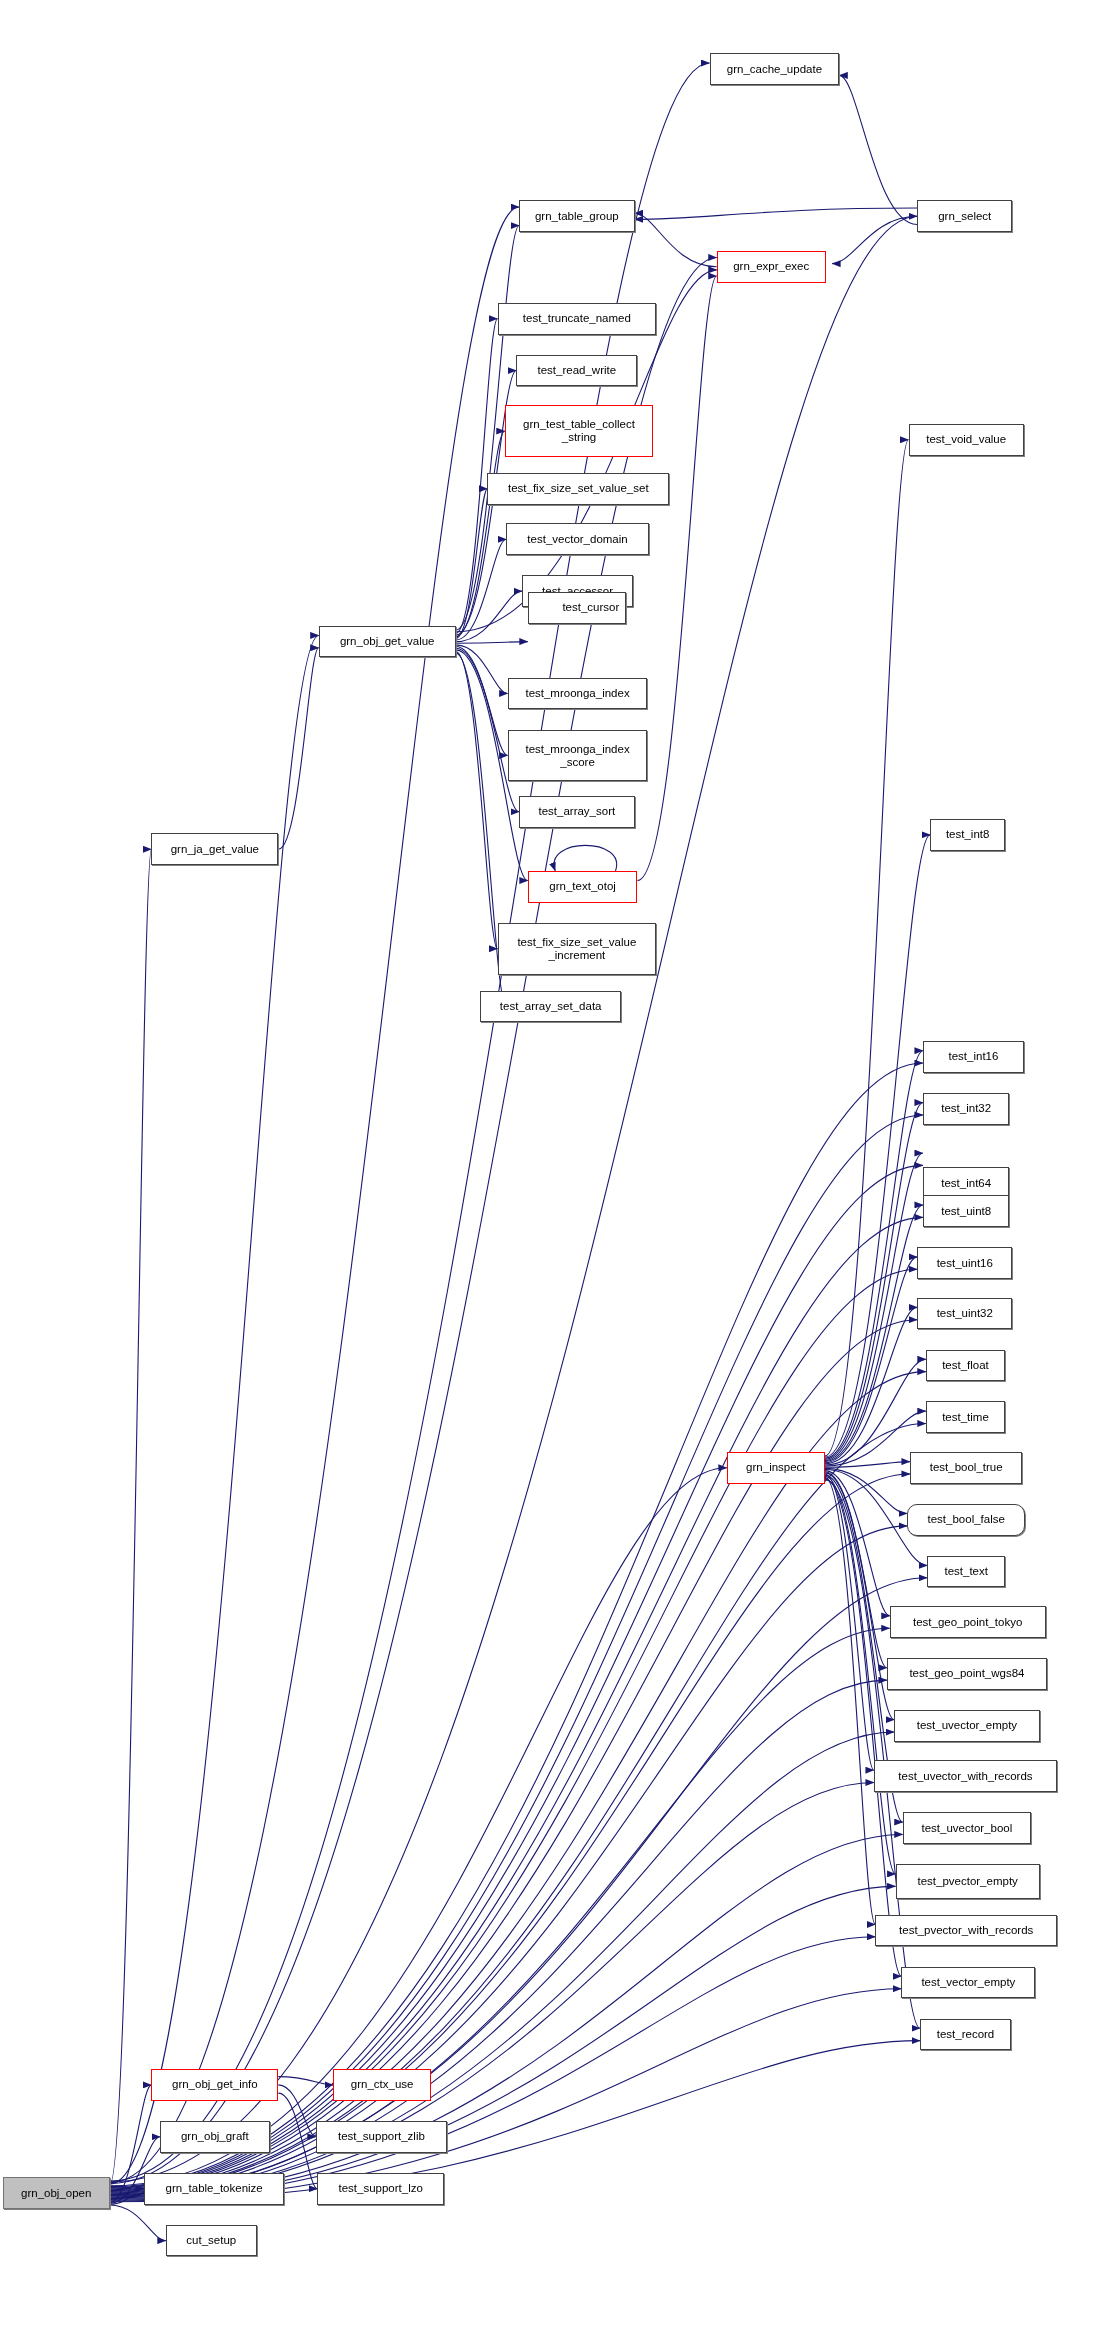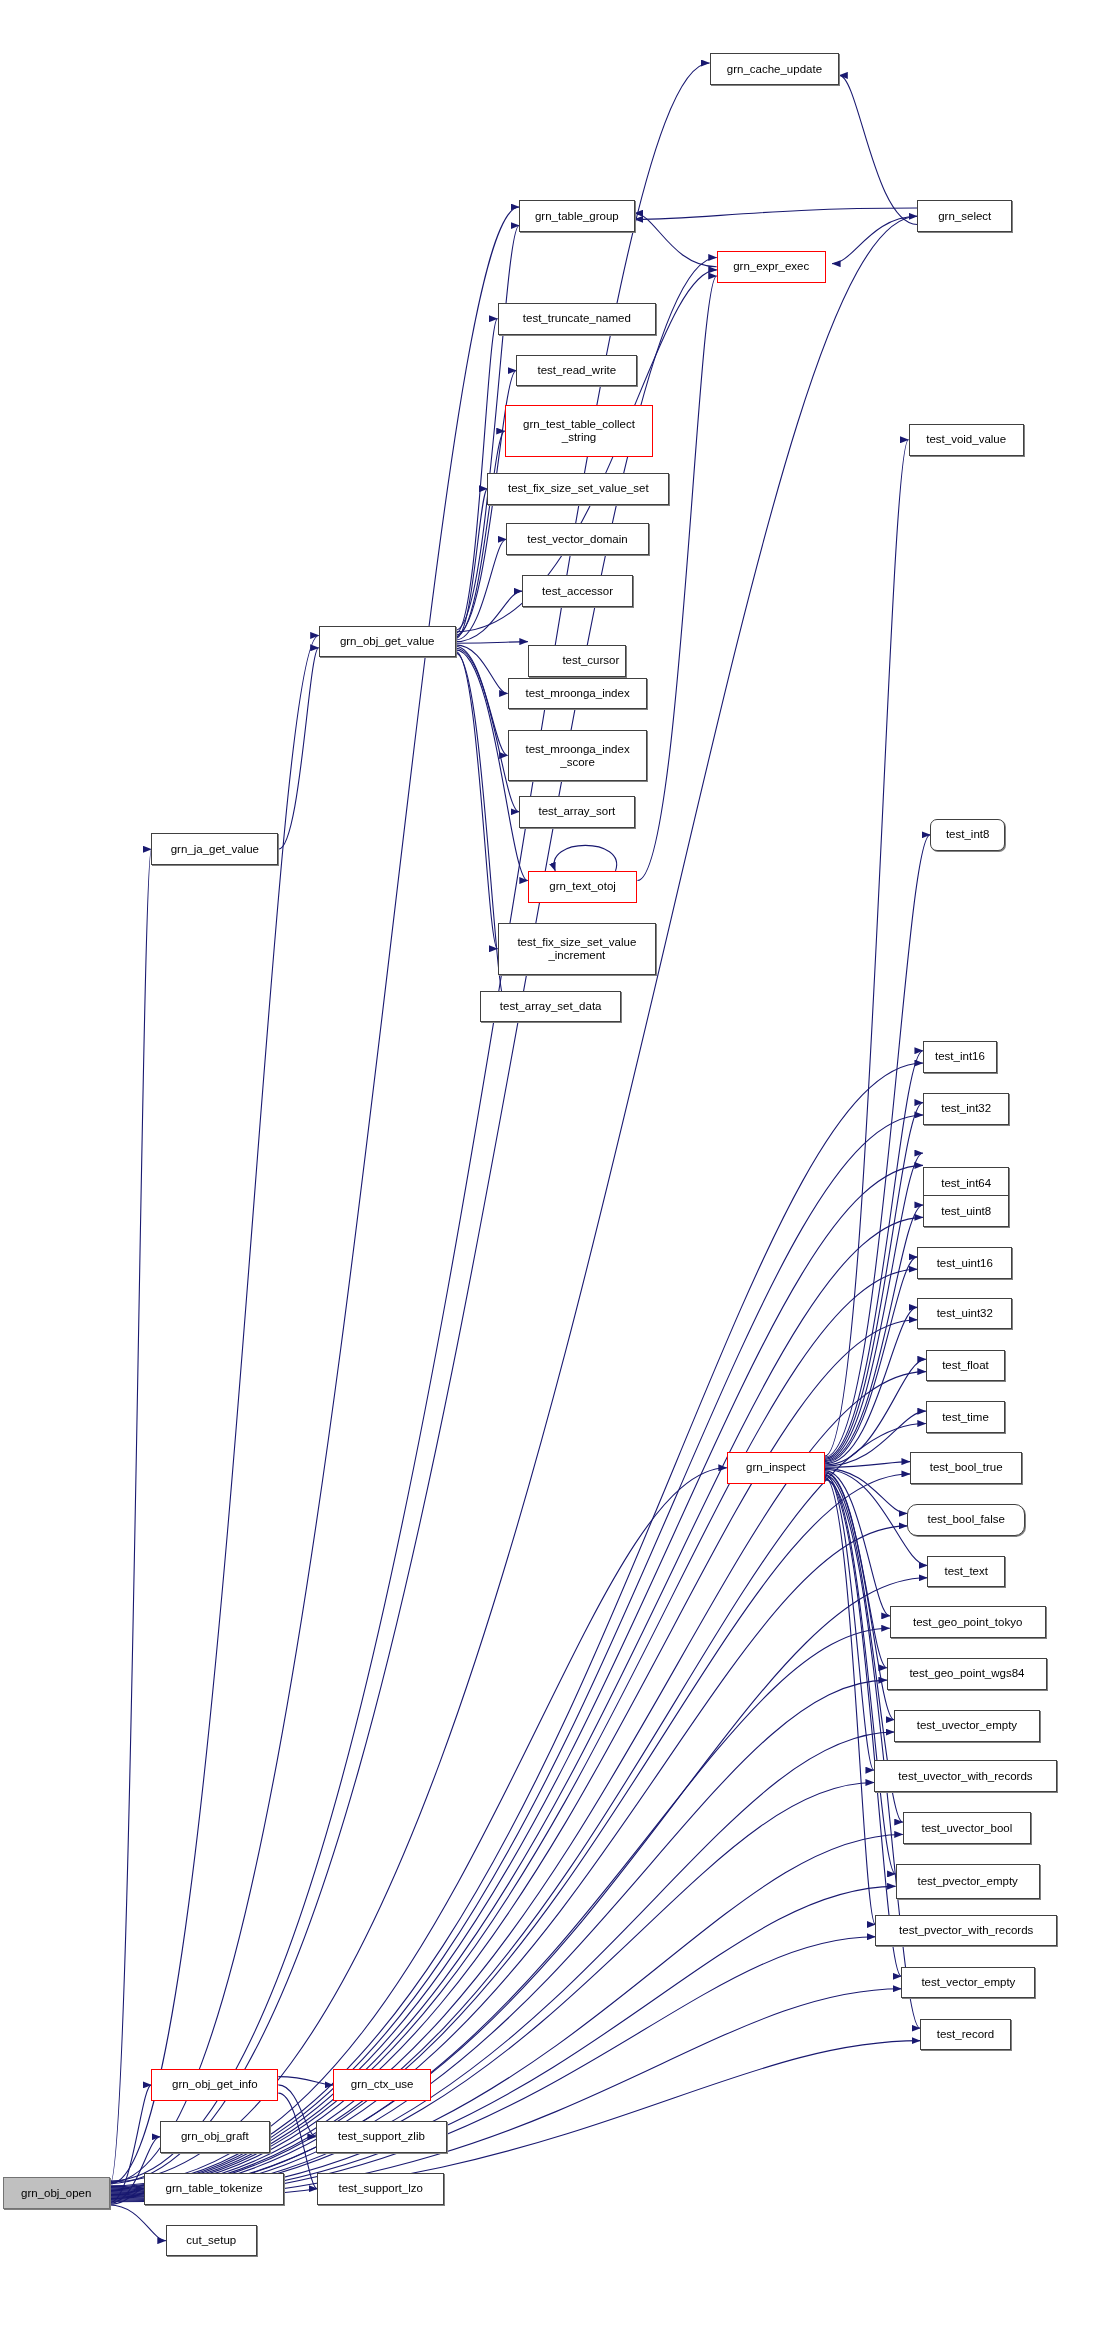--- a/index.html
+++ b/index.html
@@ -161,32 +161,32 @@
       <div class="node red" style="left: 716.726px; top: 250.881px; width: 109px; height: 31.7206px;"><span class="node-label">grn_expr_exec</span></div>
       <div class="node" style="left: 908.526px; top: 423.903px; width: 115.368px; height: 31.7206px;"><span class="node-label">test_void_value</span></div>
       <div class="node" style="left: 497.526px; top: 302.788px; width: 158.632px; height: 31.7206px;"><span class="node-label">test_truncate_named</span></div>
       <div class="node" style="left: 516.274px; top: 354.694px; width: 121.137px; height: 31.7206px;"><span class="node-label">test_read_write</span></div>
       <div class="node red" style="left: 504.737px; top: 405.159px; width: 148.537px; height: 51.9065px;"><span class="node-label">grn_test_table_collect
 _string</span></div>
       <div class="node" style="left: 487.432px; top: 472.926px; width: 181.705px; height: 31.7206px;"><span class="node-label">test_fix_size_set_value_set</span></div>
       <div class="node" style="left: 506.179px; top: 523.39px; width: 142.768px; height: 31.7206px;"><span class="node-label">test_vector_domain</span></div>
       <div class="node" style="left: 522.042px; top: 575.297px; width: 111.042px; height: 31.7206px;"><span class="node-label">test_accessor</span></div>
       <div class="node" style="left: 318.705px; top: 625.761px; width: 137px; height: 31.7206px;"><span class="node-label">grn_obj_get_value</span></div>
-      <div class="node" style="left: 527.811px; top: 645px; width: 98.0632px; height: 31.7206px; padding-left: 31px;"><span class="node-label">test_cursor</span></div>
+      <div class="node" style="left: 527.811px; top: 592px; width: 98.0632px; height: 31.7206px; padding-left: 31px;"><span class="node-label">test_cursor</span></div>
       <div class="node" style="left: 507.621px; top: 677.668px; width: 139.884px; height: 31.7206px;"><span class="node-label">test_mroonga_index</span></div>
       <div class="node" style="left: 507.621px; top: 729.574px; width: 139.884px; height: 51.9065px;"><span class="node-label">test_mroonga_index
 _score</span></div>
       <div class="node" style="left: 519.158px; top: 795.899px; width: 115.368px; height: 31.7206px;"><span class="node-label">test_array_sort</span></div>
-      <div class="node" style="left: 930.158px; top: 818.969px; width: 74.9895px; height: 31.7206px; border-radius: 7px;"><span class="node-label">test_int8</span></div>
+      <div class="node" style="left: 930.158px; top: 818.969px; width: 74.9895px; height: 31.7206px;"><span class="node-label">test_int8</span></div>
       <div class="node" style="left: 151.421px; top: 833.387px; width: 126.905px; height: 31.7206px;"><span class="node-label">grn_ja_get_value</span></div>
       <div class="node red" style="left: 527.811px; top: 870.875px; width: 109.6px; height: 31.7206px;"><span class="node-label">grn_text_otoj</span></div>
       <div class="node" style="left: 497.526px; top: 922.782px; width: 158.632px; height: 51.9065px;"><span class="node-label">test_fix_size_set_value
 _increment</span></div>
       <div class="node" style="left: 480px; top: 990.548px; width: 141.326px; height: 31.7206px;"><span class="node-label">test_array_set_data</span></div>
-      <div class="node" style="left: 922.947px; top: 1041.01px; width: 74px; height: 31.7206px;"><span class="node-label">test_int16</span></div>
+      <div class="node" style="left: 922.947px; top: 1041.01px; width: 101px; height: 31.7206px;"><span class="node-label">test_int16</span></div>
       <div class="node" style="left: 922.947px; top: 1092.92px; width: 86.5263px; height: 31.7206px;"><span class="node-label">test_int32</span></div>
       <div class="node" style="left: 922.947px; top: 1143.38px; width: 86.5263px; height: 31.7206px; margin-top: 24px;"><span class="node-label">test_int64</span></div>
       <div class="node" style="left: 922.947px; top: 1195.29px; width: 86.5263px; height: 31.7206px;"><span class="node-label">test_uint8</span></div>
       <div class="node" style="left: 917.179px; top: 1247.2px; width: 95.1789px; height: 31.7206px;"><span class="node-label">test_uint16</span></div>
       <div class="node" style="left: 917.179px; top: 1297.66px; width: 95.1789px; height: 31.7206px;"><span class="node-label">test_uint32</span></div>
       <div class="node" style="left: 925.832px; top: 1349.57px; width: 79.3158px; height: 31.7206px;"><span class="node-label">test_float</span></div>
       <div class="node" style="left: 925.832px; top: 1401.47px; width: 79.3158px; height: 31.7206px;"><span class="node-label">test_time</span></div>
       <div class="node red" style="left: 726.821px; top: 1451.94px; width: 98.0632px; height: 31.7206px;"><span class="node-label">grn_inspect</span></div>
       <div class="node" style="left: 909.968px; top: 1451.94px; width: 112.484px; height: 31.7206px;"><span class="node-label">test_bool_true</span></div>
       <div class="node" style="left: 907.084px; top: 1503.85px; width: 118.253px; height: 31.7206px; border-radius: 10px;"><span class="node-label">test_bool_false</span></div>

